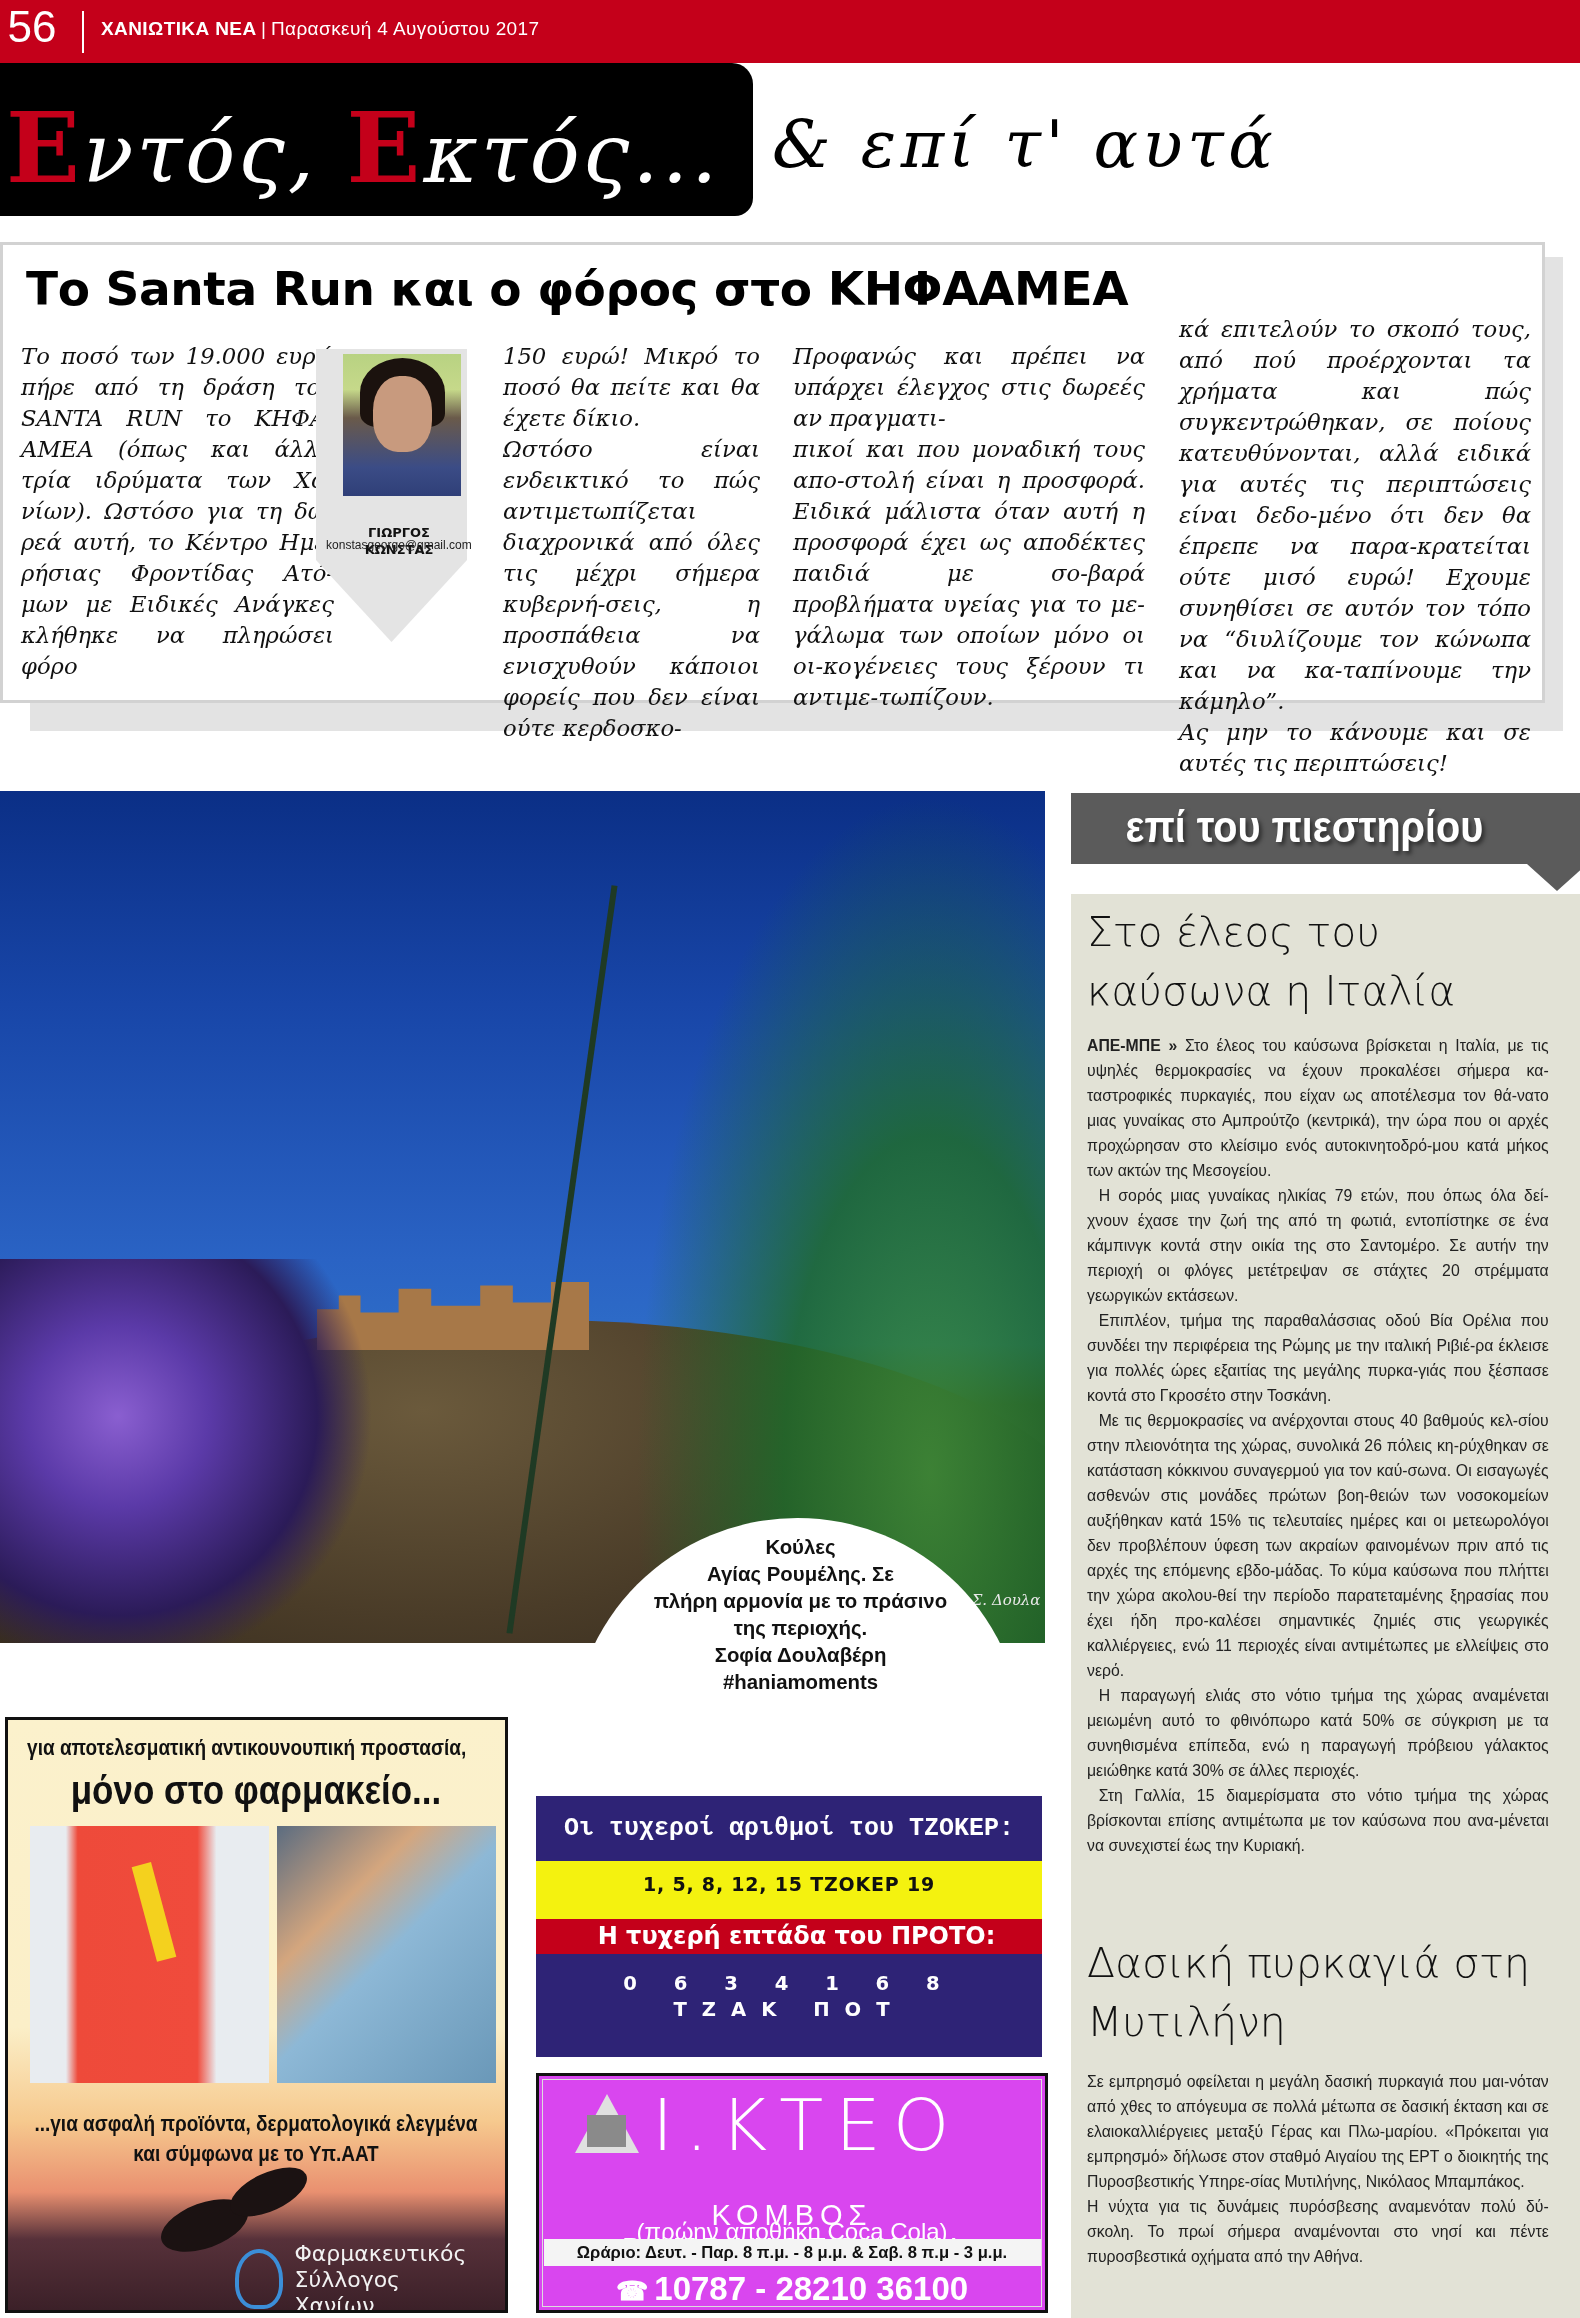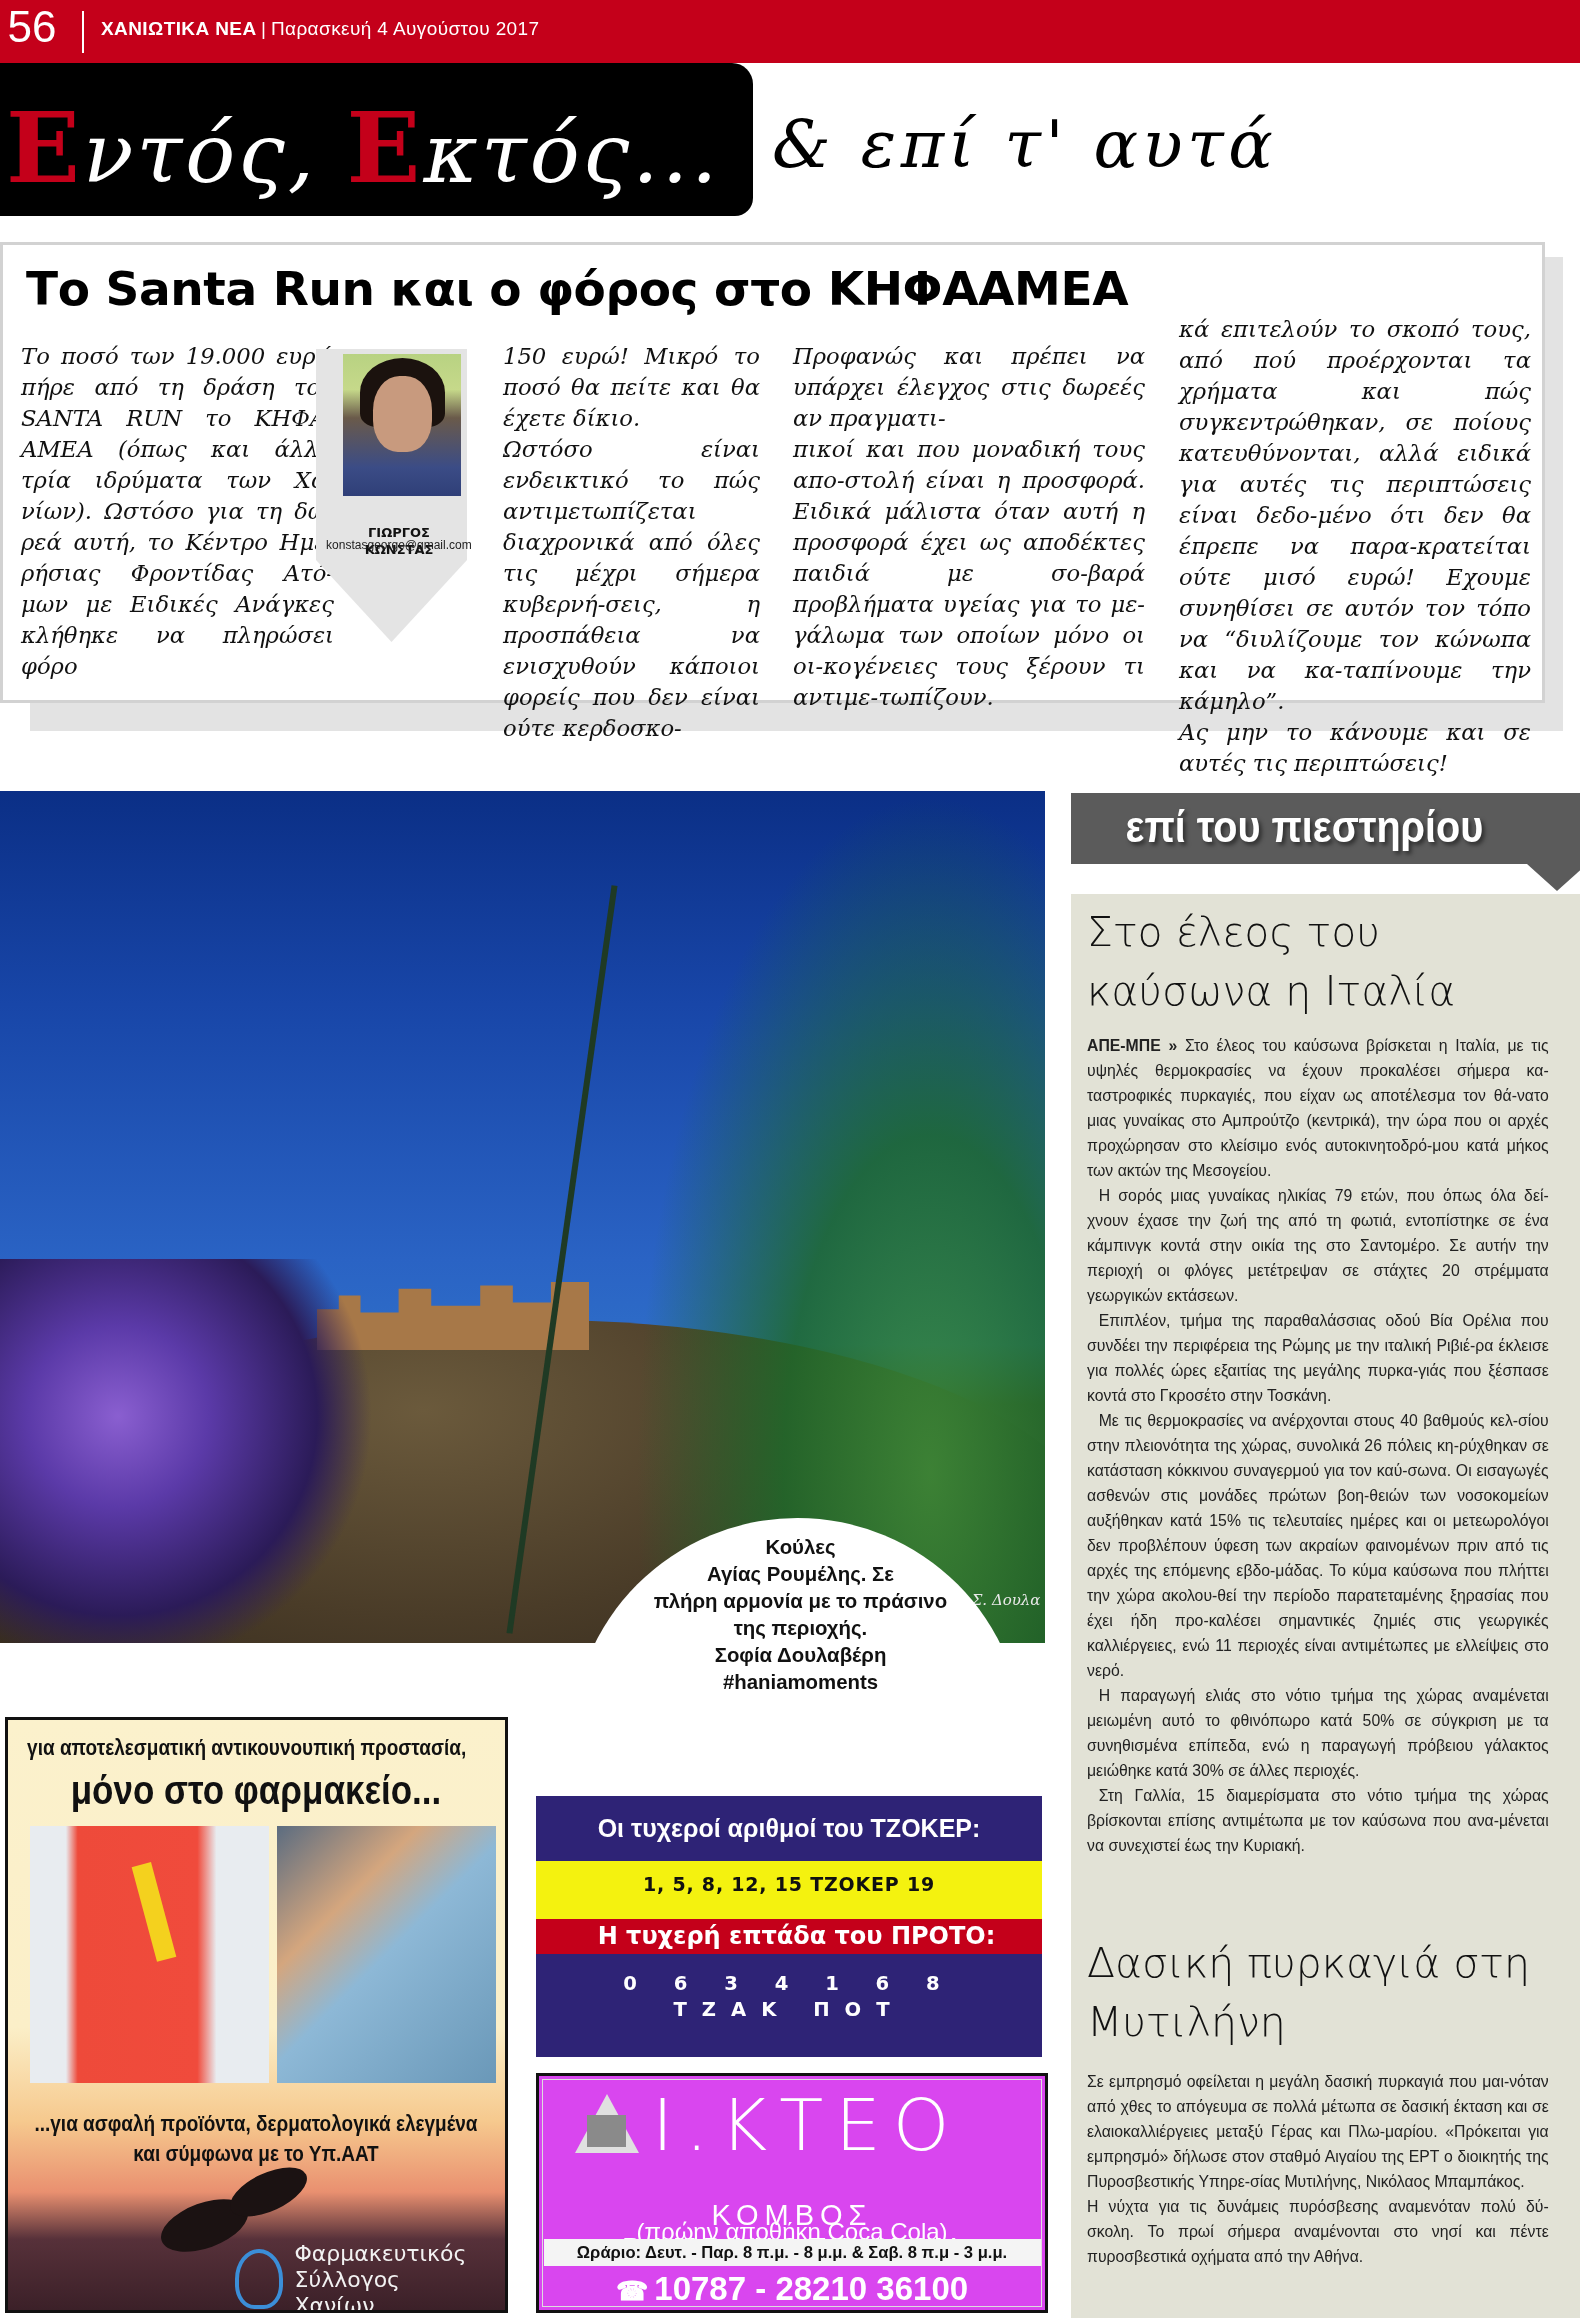--- a/index.html
+++ b/index.html
@@ -63,21 +63,21 @@
   .ad-pharm .spray { position: absolute; left: 136px; top: 143px; width: 19.6px; height: 98px; background: #f4d11e; transform: rotate(-15deg); }
   .ad-pharm .img-right { position: absolute; left: 269px; top: 106px; width: 219px; height: 257px; background: linear-gradient(135deg, #5b6c80 0%, #d4a67e 30%, #8db8d6 50%, #6a98b8 100%); }
   .ad-pharm .line3 { position: absolute; left: 0; width: 100%; top: 393px; text-align: center; font-family: "Liberation Sans", sans-serif; font-weight: 700; font-size: 19px; line-height: 26px; color: #111; transform: scaleY(1.15); }
   .ad-pharm .mosq { position: absolute; left: 151px; top: 483px; width: 91px; height: 45px; background: #1b1212; border-radius: 50%; transform: rotate(-20deg); }
   .ad-pharm .mosq2 { position: absolute; left: 219px; top: 453px; width: 83px; height: 38px; background: #1b1212; border-radius: 50%; transform: rotate(-25deg); }
   .ad-pharm .org { position: absolute; left: 287px; top: 521px; font-family: "DejaVu Sans", sans-serif; font-size: 22px; line-height: 26px; color: #f2f2f2; }
   .ad-pharm .org-icon { position: absolute; left: 227px; top: 529px; width: 48px; height: 60px; border: 4.5px solid #3b8ed8; border-radius: 50% 50% 40% 40%; }
 
   
   .joker-box { position: absolute; left: 536px; top: 1796px; width: 506px; }
-  .joker-head { height: 65px; background: #2e2376; color: #fff; font-family: Liberation Sans, sans-serif; font-weight: 700; font-size: 25px; line-height: 65px; text-align: center; }
+  .joker-head { height: 65px; background: #2e2376; color: #fff; font-family: Liberation Mono, monospace; font-weight: 700; font-size: 25px; line-height: 65px; text-align: center; }
   .joker-nums { height: 91px; background: #f4f20f; color: #111; font-family: "DejaVu Sans", sans-serif; font-weight: 700; font-size: 19px; padding-top: 12px; text-align: center; letter-spacing: 0.8px; }
   .proto-box { position: absolute; left: 536px; top: 1919px; width: 506px; }
   .proto-head { height: 35px; background: #c4001a; color: #fff; font-family: "DejaVu Sans", sans-serif; font-weight: 700; font-size: 24px; line-height: 35px; text-align: center; padding-left: 15px; }
   .proto-nums { height: 103px; background: #2e2376; color: #fff; font-family: "DejaVu Sans", sans-serif; font-weight: 700; font-size: 19.6px; line-height: 26px; padding-top: 16.6px; text-align: center; letter-spacing: 15px; }
 
   
   .ad-kteo { position: absolute; left: 536px; top: 2073px; width: 512px; height: 240px; background: #d946ef; border: 3px solid #111; outline: 1.5px solid #ddd; outline-offset: -7.6px; color: #fff; }
   .kteo-tri { position: absolute; left: 36px; top: 18px; width: 0; height: 0; border-left: 32px solid transparent; border-right: 32px solid transparent; border-bottom: 59px solid #e0e0e0; }
   .kteo-tri::after { content: ""; position: absolute; left: -19.6px; top: 21px; width: 39px; height: 32px; background: #8a8a8a; }
   .kteo-logo { position: absolute; left: 113px; top: 10.6px; font-family: "DejaVu Sans", sans-serif; font-weight: 300; font-size: 72px; line-height: 76px; letter-spacing: 12px; }

